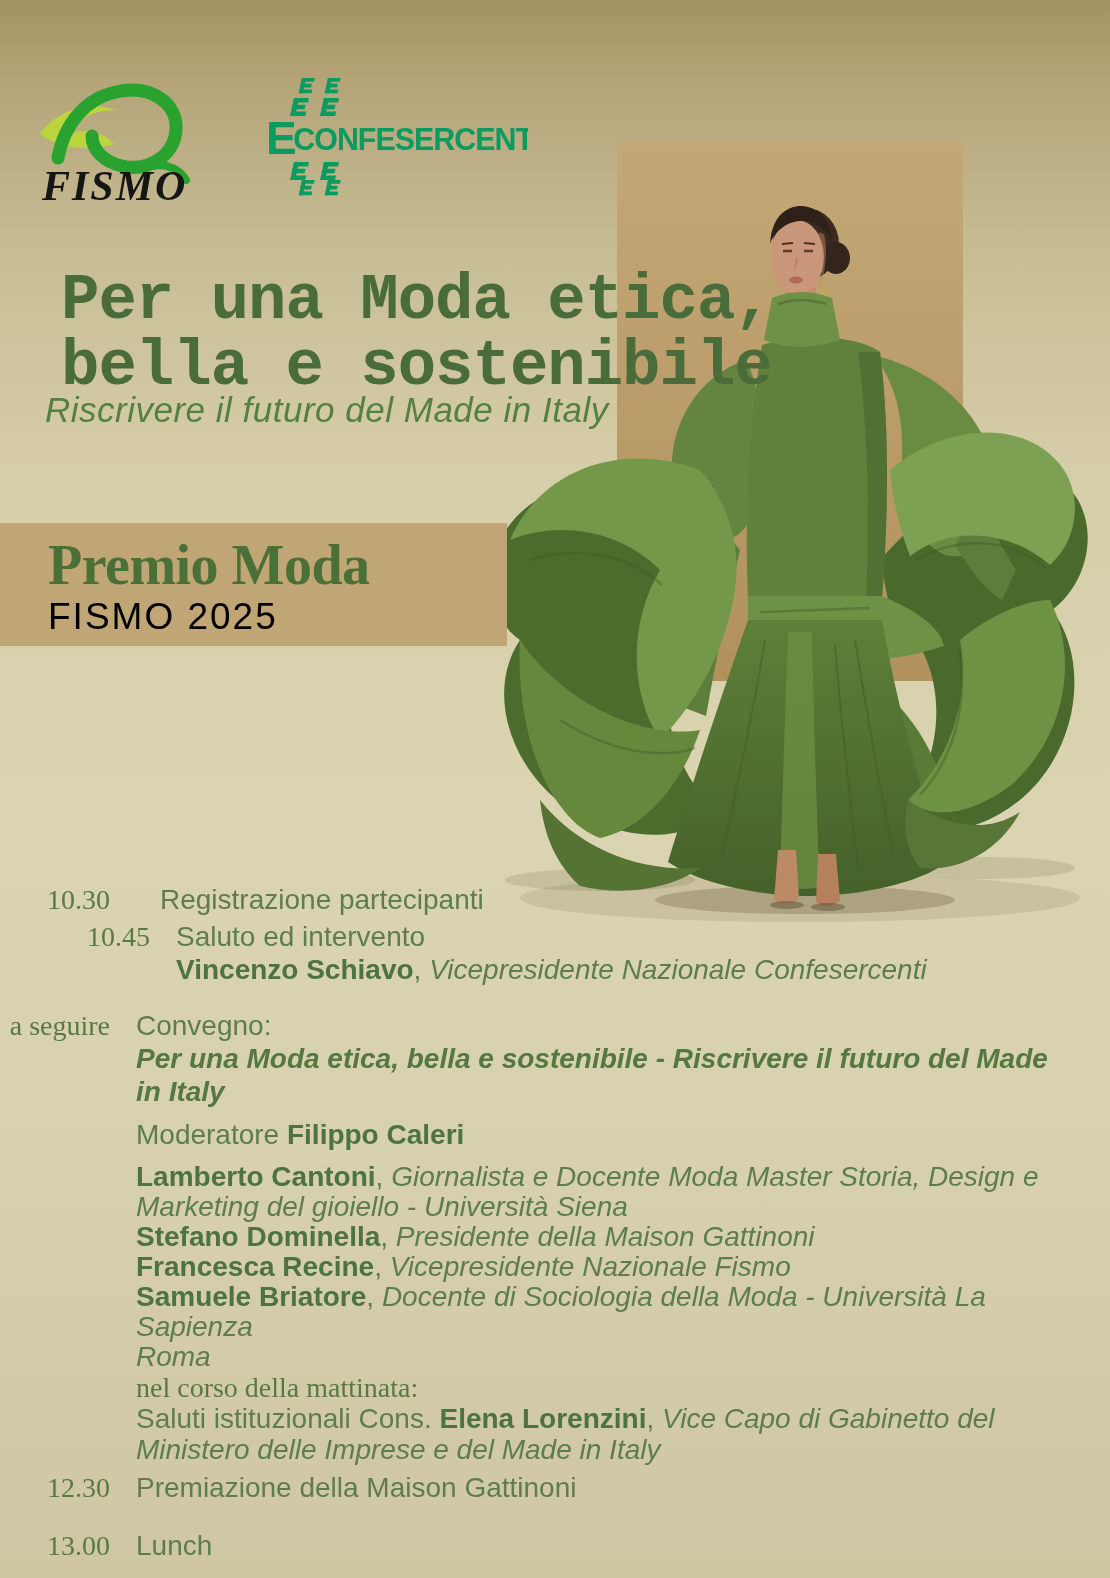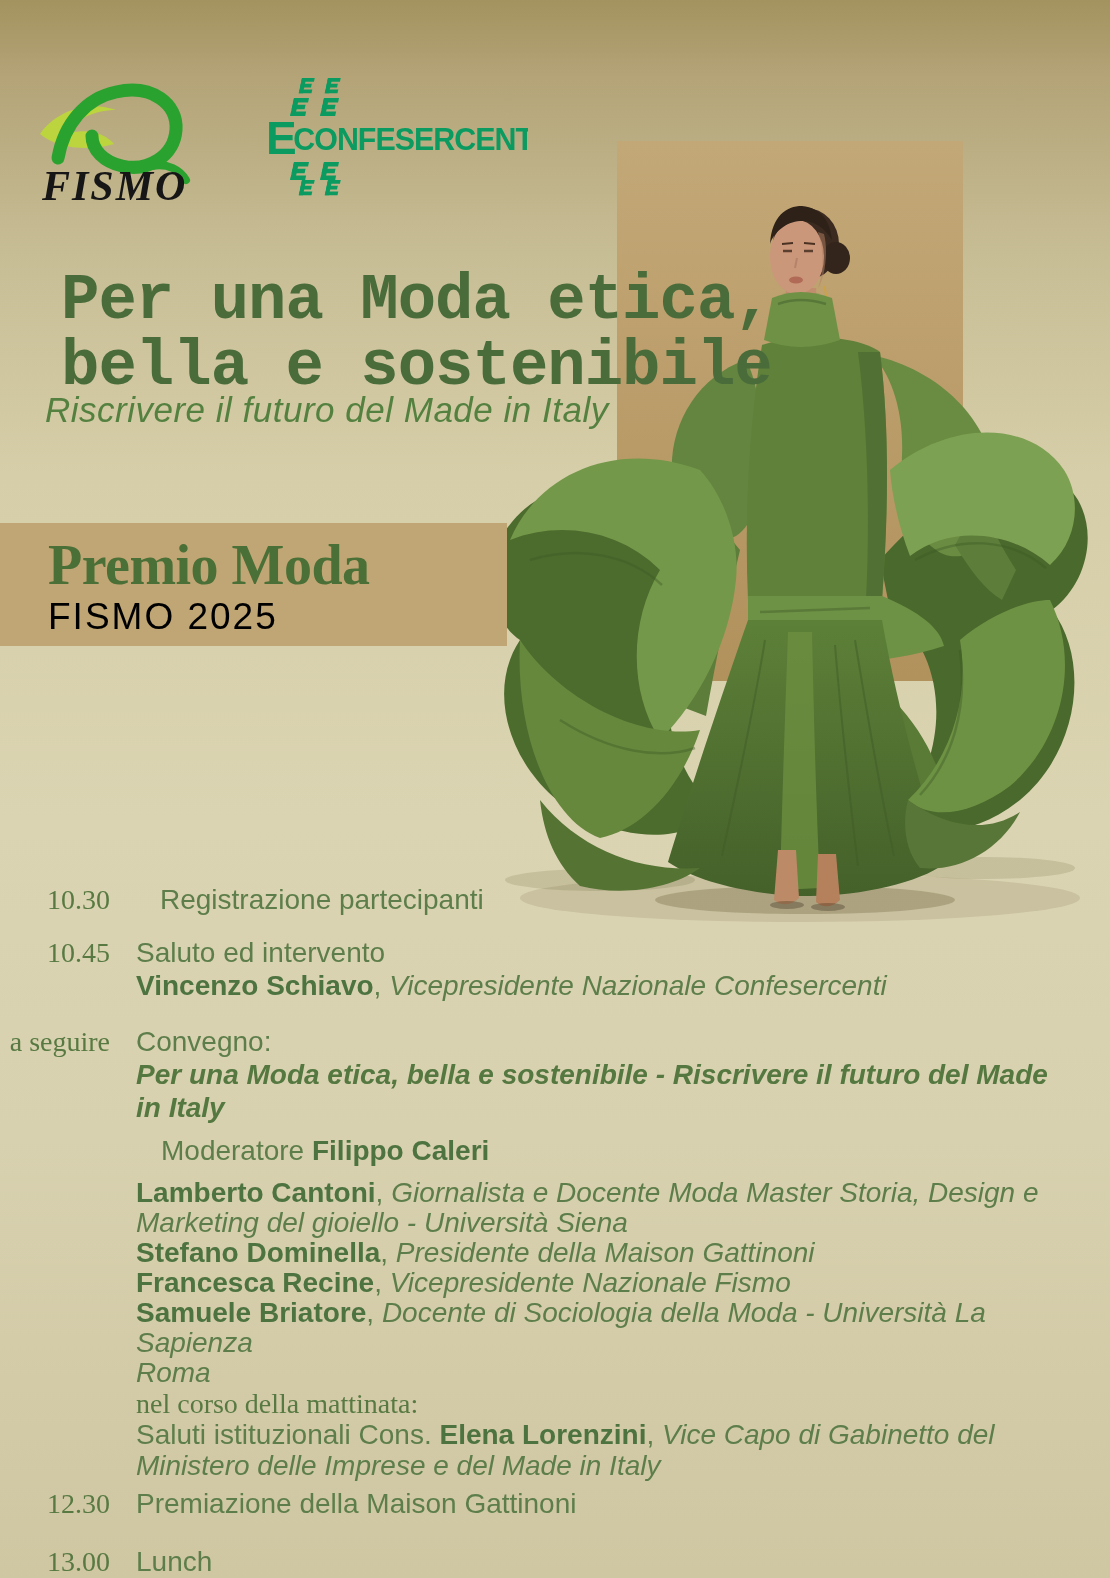--- a/index.html
+++ b/index.html
@@ -21,22 +21,22 @@
   .award-l1{color:#4a6f37;font-family:"Liberation Serif",serif;font-weight:700;font-size:56px;line-height:60px;letter-spacing:-0.5px;}
   .award-l2{color:#000000;font-size:37px;line-height:44px;letter-spacing:2px;}
   
   .venue{left:45px;top:719px;font-size:31px;line-height:39px;color:#5e7f4b;}
   .venue .date{font-weight:700;color:#3d6a32;}
   
   .schedule{left:0;top:878px;width:1110px;}
   .row{display:flex;align-items:flex-start;}
   .t{flex:0 0 110px;text-align:right;font-family:"Liberation Serif",serif;font-size:28px;line-height:33px;color:#587a42;white-space:nowrap;}
   .b{margin-left:26px;font-size:28px;line-height:33px;color:#5d7e4a;max-width:930px;}
-  .r1{margin-top:5px;gap:24px;} .r2{margin-top:20px;} .r3{margin-top:23px;}
-  .r4{margin-top:10px;padding-left:25px;} .r5{margin-top:11px;} .r6{margin-top:0px;}
+  .r1{margin-top:5px;gap:24px;} .r2{margin-top:4px;padding-left:40px;} .r3{margin-top:23px;}
+  .r4{margin-top:10px;} .r5{margin-top:11px;} .r6{margin-top:0px;}
   .r7{margin-top:6px;} .r8{margin-top:25px;}
   .r5 .b{line-height:30px;} .r6 .b{line-height:31px;}
   .bold{font-weight:700;color:#4d7340;}
   .it{font-style:italic;}
   .bit{font-weight:700;font-style:italic;color:#547840;}
   .serifh{font-family:"Liberation Serif",serif;color:#587a42;}
   
   .photo{left:0;top:0;width:1110px;height:1578px;z-index:0;}
   .txt{z-index:2;}
 </style>

